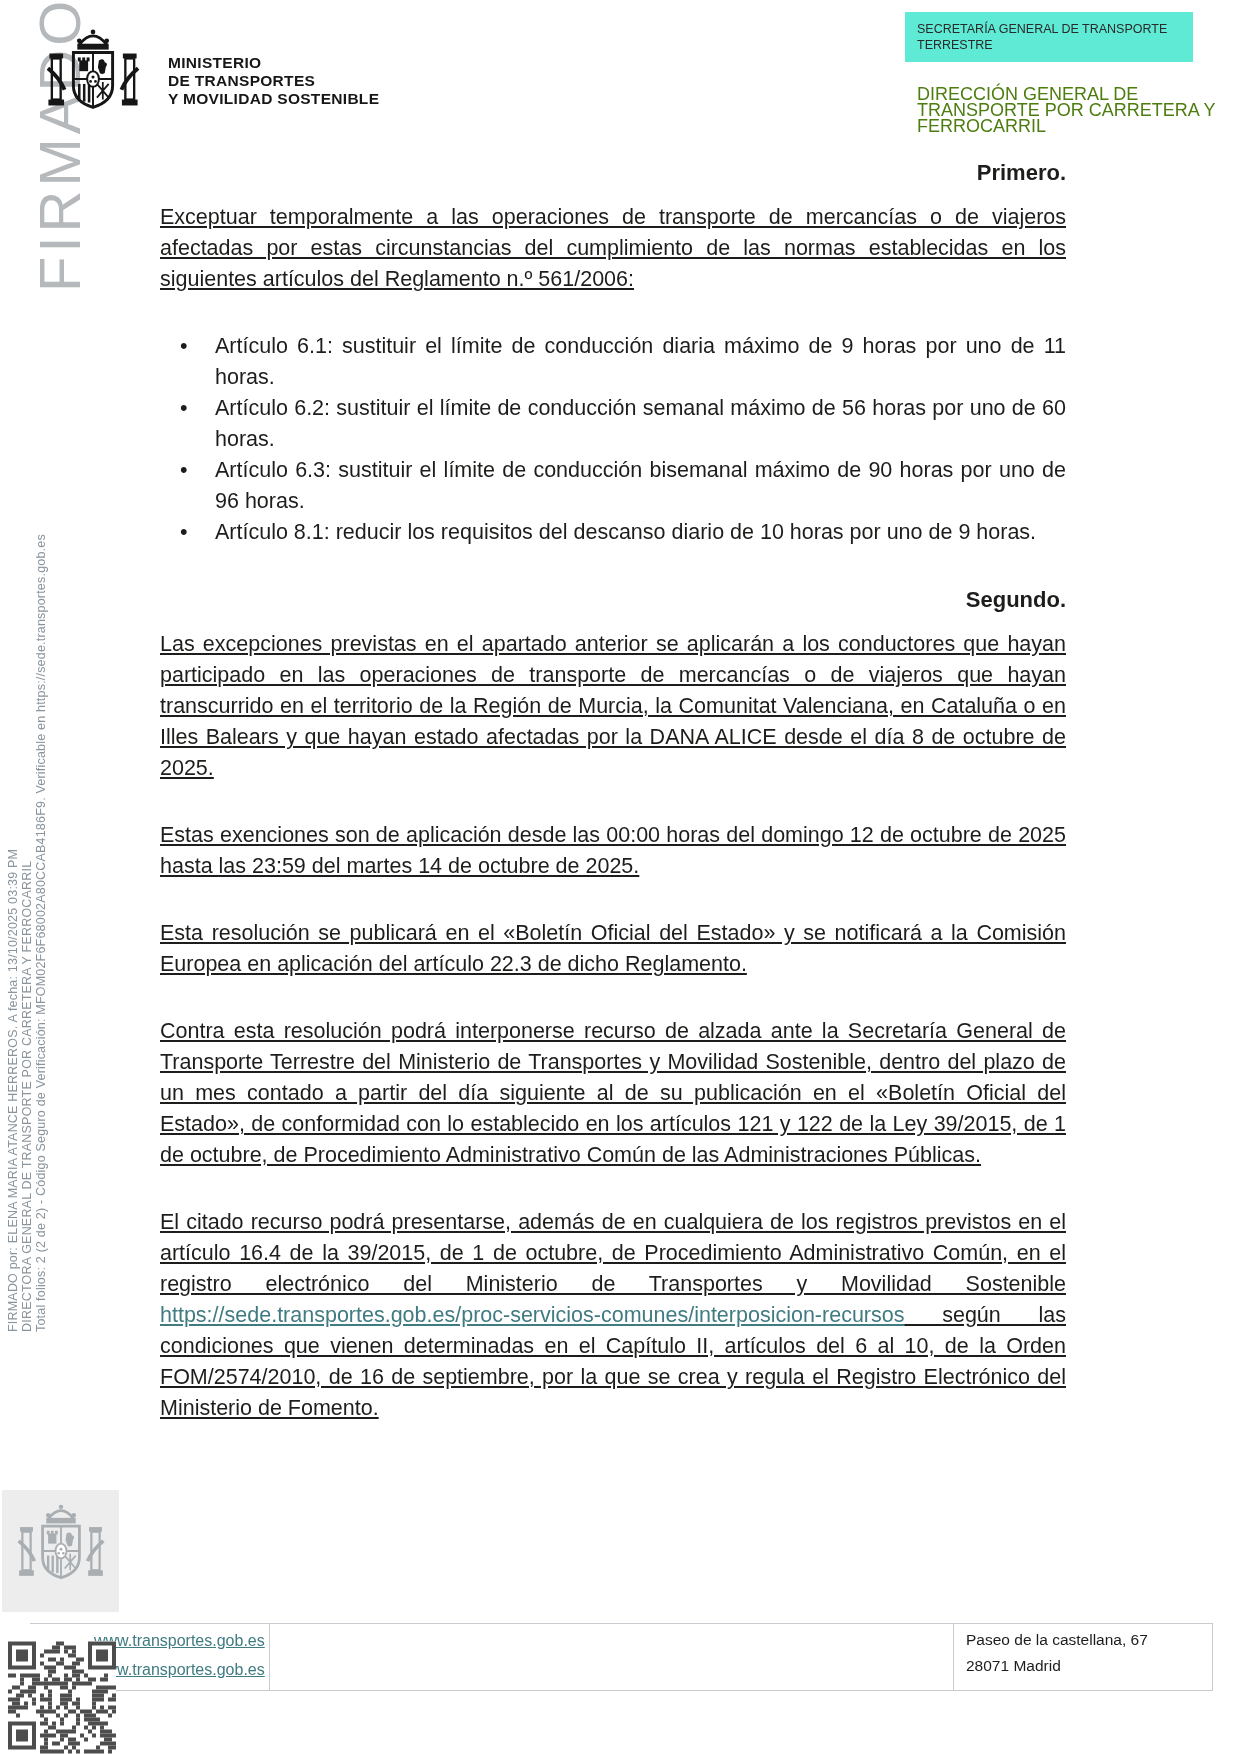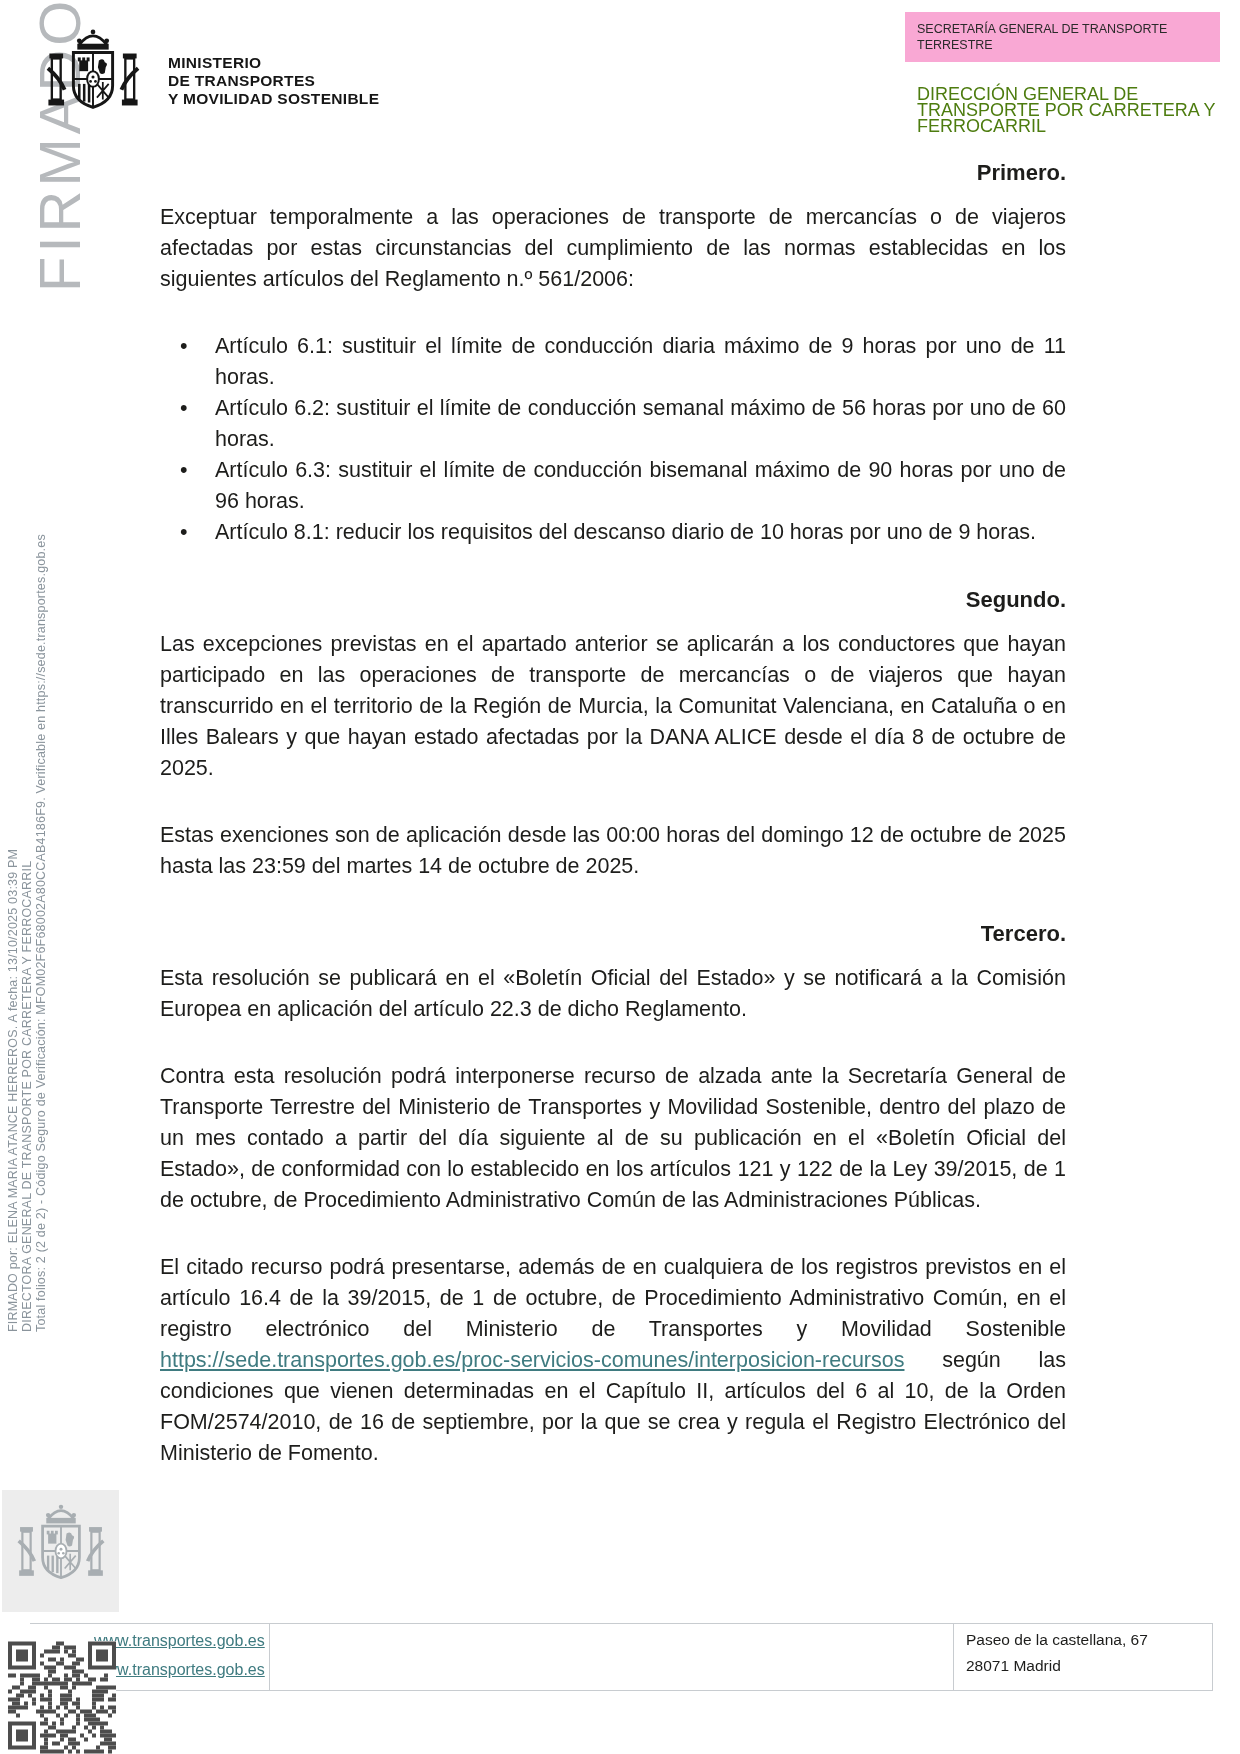--- a/index.html
+++ b/index.html
@@ -12,42 +12,42 @@
     position:absolute;left:26px;top:292px;transform-origin:0 0;transform:rotate(-90deg);
     font-size:58px;font-weight:400;letter-spacing:4px;color:#b6b9bc;white-space:nowrap;z-index:1;
   }
   
   .crest{position:absolute;left:44px;top:24px;width:98px;height:110px;color:#161616;z-index:2;}
   .ministry{
     position:absolute;left:168px;top:54px;font-size:15.5px;font-weight:bold;
     line-height:18px;letter-spacing:.3px;color:#161616;z-index:2;
   }
   .hdr-right-box{
-    position:absolute;left:905px;top:12px;width:315px;box-sizing:border-box;
-    background:#f9a8d4;padding:9px 12px;font-size:12.5px;line-height:16px;color:#2a2a2a;
+    position:absolute;left:905px;top:12px;width:288px;box-sizing:border-box;
+    background:#5eead4;padding:9px 12px;font-size:12.5px;line-height:16px;color:#2a2a2a;
   }
   .hdr-right-sub{
     position:absolute;left:917px;top:86px;width:300px;
     font-size:18px;line-height:16px;color:#4d7c0f;
   }
   
   .sig-line{
     position:absolute;top:1332px;transform-origin:0 0;transform:rotate(-90deg);
     white-space:nowrap;font-size:12.5px;letter-spacing:.2px;color:#8a949c;z-index:1;
   }
   .sig-l1{left:6px;}
   .sig-l2{left:20px;}
   .sig-l3{left:34px;}
   
   .content{
     position:absolute;left:160px;top:157px;width:906px;
     font-size:21.5px;line-height:31px;text-align:justify;z-index:2;
   }
   .content h2{font-size:22px;font-weight:bold;margin:0 0 14px;text-align:right;}
-  .content p{margin:8px 0 36px;}
+  .content p{margin:8px 0 36px;text-decoration:underline;}
   .content ul{list-style:none;margin:12px 0 36px;padding:0;}
   .content li{position:relative;padding-left:55px;}
   .content li::before{content:"\2022";position:absolute;left:20px;top:0;}
   .doc-link{color:#3f7b80;text-decoration:underline;cursor:pointer;}
   .closing{margin-bottom:0 !important;}
   
   .stamp{
     position:absolute;left:2px;top:1490px;width:117px;height:122px;background:#ededed;
     display:flex;align-items:center;justify-content:center;z-index:2;color:#a8aeb2;
   }
@@ -144,21 +144,20 @@
     <li>Artículo 6.1: sustituir el límite de conducción diaria máximo de 9 horas por uno de 11 horas.</li>
     <li>Artículo 6.2: sustituir el límite de conducción semanal máximo de 56 horas por uno de 60 horas.</li>
     <li>Artículo 6.3: sustituir el límite de conducción bisemanal máximo de 90 horas por uno de 96 horas.</li>
     <li>Artículo 8.1: reducir los requisitos del descanso diario de 10 horas por uno de 9 horas.</li>
   </ul>
 
   <h2>Segundo.</h2>
   <p>Las excepciones previstas en el apartado anterior se aplicarán a los conductores que hayan participado en las operaciones de transporte de mercancías o de viajeros que hayan transcurrido en el territorio de la Región de Murcia, la Comunitat Valenciana, en Cataluña o en Illes Balears y que hayan estado afectadas por la DANA ALICE desde el día 8 de octubre de 2025.</p>
   <p>Estas exenciones son de aplicación desde las 00:00 horas del domingo 12 de octubre de 2025 hasta las 23:59 del martes 14 de octubre de 2025.</p>
 
-  <h2>Tercero.</h2>
   <p>Esta resolución se publicará en el «Boletín Oficial del Estado» y se notificará a la Comisión Europea en aplicación del artículo 22.3 de dicho Reglamento.</p>
   <p>Contra esta resolución podrá interponerse recurso de alzada ante la Secretaría General de Transporte Terrestre del Ministerio de Transportes y Movilidad Sostenible, dentro del plazo de un mes contado a partir del día siguiente al de su publicación en el «Boletín Oficial del Estado», de conformidad con lo establecido en los artículos 121 y 122 de la Ley 39/2015, de 1 de octubre, de Procedimiento Administrativo Común de las Administraciones Públicas.</p>
   <p><span>El citado recurso podrá presentarse, además de en cualquiera de los registros previstos en el artículo 16.4 de la 39/2015, de 1 de octubre, de Procedimiento Administrativo Común, en el registro electrónico del Ministerio de Transportes y Movilidad Sostenible </span><a class="doc-link">https://sede.transportes.gob.es/proc-servicios-comunes/interposicion-recursos</a><span>  según las condiciones que vienen determinadas en el Capítulo II, artículos del 6 al 10, de la Orden FOM/2574/2010, de 16 de septiembre, por la que se crea y regula el Registro Electrónico del Ministerio de Fomento.</span></p>
 
 </div>
 
 <div class="stamp">
   <svg viewBox="0 0 100 110">
     <use href="#crest-symbol"></use>
   </svg>

